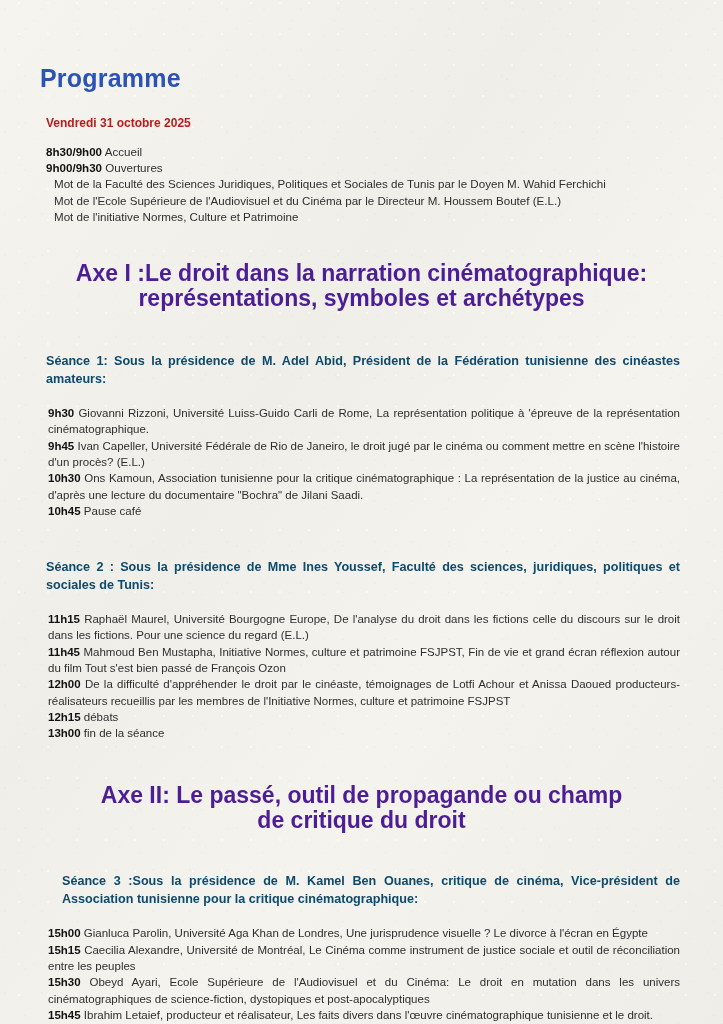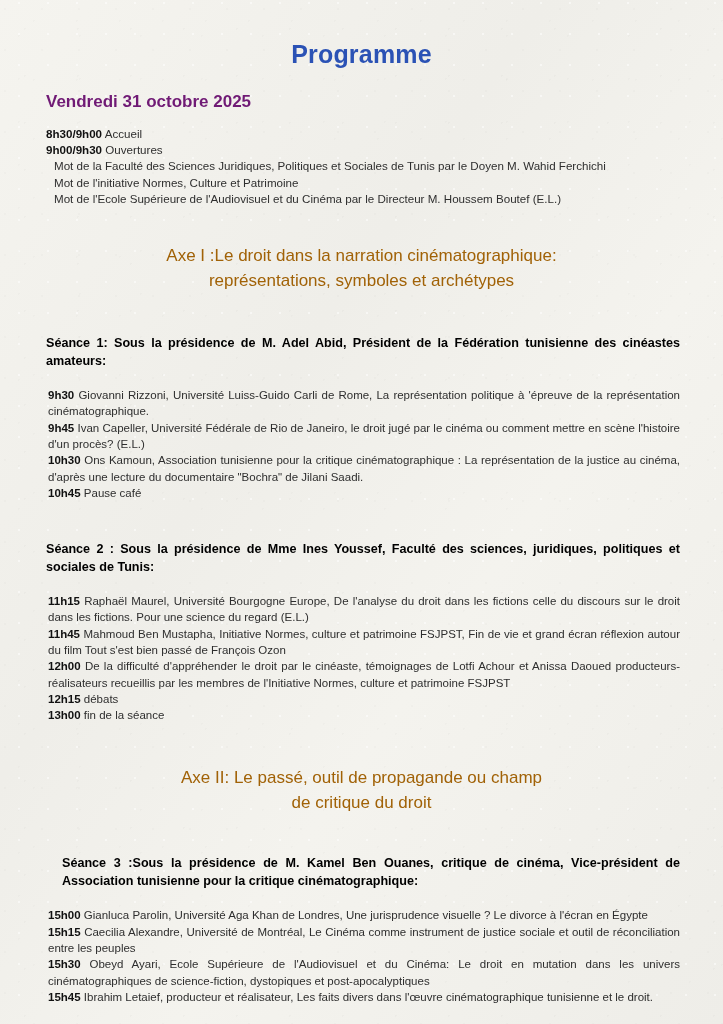--- a/index.html
+++ b/index.html
@@ -28,68 +28,68 @@
   .page {
     position: relative;
     width: 723px;
     height: 1024px;
     box-sizing: border-box;
     padding: 0 40px;
   }
 
   .doc-title {
     margin: 0;
-    padding-top: 40px;
-    text-align: center;
+    padding-top: 64px;
+    text-align: left;
     font-size: 25px;
     font-weight: bold;
     color: #2b52b5;
     letter-spacing: 0.2px;
   }
 
   .date-line {
     margin: 0;
     padding-top: 23px;
     padding-left: 6px;
-    font-size: 17px;
-    font-weight: bold;
-    color: #701a75;
+    font-size: 12px;
+    font-weight: bold;
+    color: #b91c1c;
   }
 
   .opening {
     padding-top: 14px;
     padding-left: 6px;
     font-size: 11.6px;
     line-height: 16.2px;
     color: #2e2e2e;
   }
   .opening .slot {
     font-weight: bold;
     color: #111111;
   }
   .opening .sub {
     padding-left: 8px;
   }
 
   .axe {
     margin: 0;
     text-align: center;
-    font-size: 17px;
-    font-weight: normal;
+    font-size: 23px;
+    font-weight: bold;
     line-height: 25px;
-    color: #a16207;
+    color: #4c1d95;
   }
   .axe-1 { padding-top: 36px; }
   .axe-2 { padding-top: 42px; }
 
   .seance-head {
     font-size: 12.6px;
     font-weight: bold;
     line-height: 17.5px;
-    color: #000000;
+    color: #0c4a6e;
     text-align: justify;
     text-align-last: left;
     padding-left: 6px;
     padding-right: 3px;
   }
   .seance-1-head { padding-top: 42px; }
   .seance-2-head { padding-top: 40px; }
   .seance-3-head { padding-top: 40px; margin-left: 16px; }
 
   .entries {
@@ -123,22 +123,22 @@
   <div class="opening">
     <div>
       <span class="slot">8h30/9h00</span>
       <span>Accueil</span>
     </div>
     <div>
       <span class="slot">9h00/9h30</span>
       <span>Ouvertures</span>
     </div>
     <div class="sub">Mot de la Faculté des Sciences Juridiques, Politiques et Sociales de Tunis par le Doyen M. Wahid Ferchichi</div>
+    <div class="sub">Mot de l'Ecole Supérieure de l'Audiovisuel et du Cinéma par le Directeur M. Houssem Boutef (E.L.)</div>
     <div class="sub">Mot de l'initiative Normes, Culture et Patrimoine</div>
-    <div class="sub">Mot de l'Ecole Supérieure de l'Audiovisuel et du Cinéma par le Directeur M. Houssem Boutef (E.L.)</div>
   </div>
 
   <h2 class="axe axe-1">
     <span>Axe I :Le droit dans la narration cinématographique:</span><br>
     <span>représentations, symboles et archétypes</span>
   </h2>
 
   <div class="seance-head seance-1-head">Séance 1: Sous la présidence de M. Adel Abid, Président de la Fédération tunisienne des cinéastes amateurs:</div>
 
   <div class="entries">

